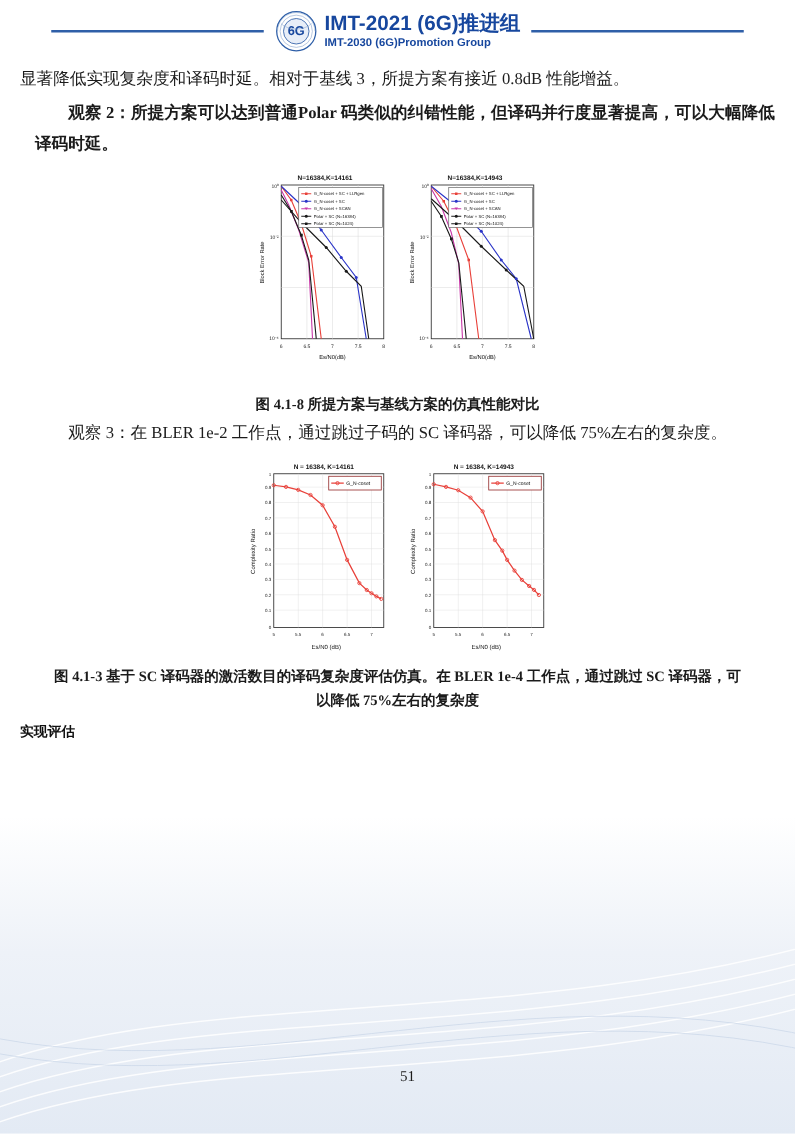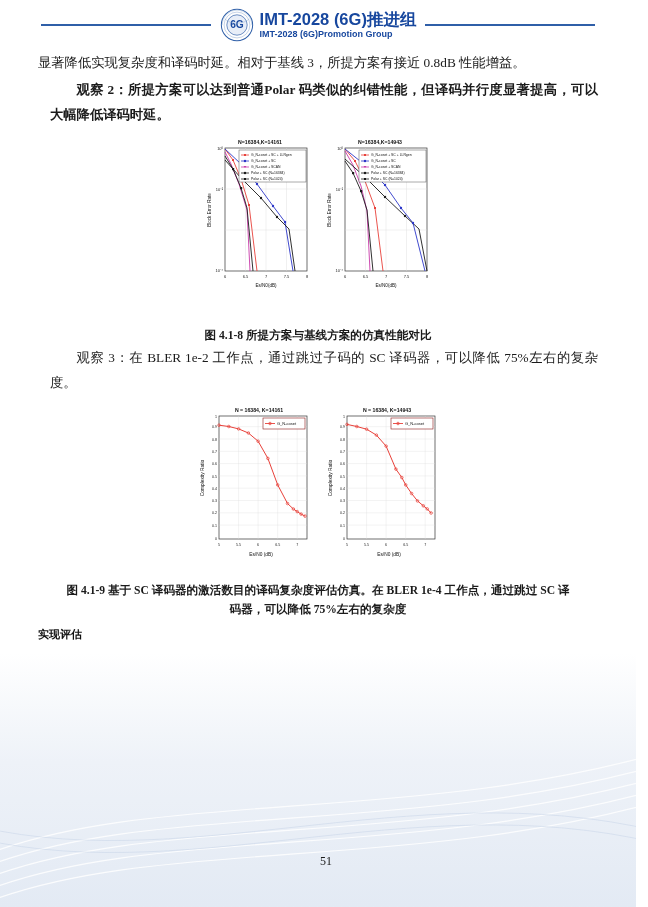--- a/index.html
+++ b/index.html
@@ -67,21 +67,21 @@
     font-weight: bold;
     font-size: 9px;
     color: #17479e;
     white-space: nowrap;
     margin-top: 2px;
   }
 
   
   #content {
     position: relative;
-    padding: 0 38px;
+    padding: 0 16px;
   }
   p.body {
     font-size: 13.3px;
     line-height: 25px;
     color: #1b1b1b;
     margin: 0 0 2px 0;
     text-align: justify;
     text-justify: inter-ideograph;
   }
   p.indent { text-indent: 2em; margin-left: 12px; }
@@ -90,21 +90,21 @@
     font-size: 11px;
     font-weight: bold;
     color: #101010;
     margin: 8px 0 2px 0;
   }
   .caption {
     font-size: 11.6px;
     line-height: 19px;
     text-align: center;
     color: #1b1b1b;
-    margin: 16px 26px 0 26px;
+    margin: 4px 26px 0 26px;
     font-weight: bold;
     font-family: Liberation Serif, serif;
   }
 
   
   .figure-row {
     display: flex;
     justify-content: center;
     gap: 10px;
     margin-top: 8px;
@@ -137,22 +137,22 @@
         <circle cx="50" cy="50" r="46" fill="none" stroke="#2f5fa8" stroke-width="3"></circle>
         <circle cx="50" cy="50" r="38" fill="none" stroke="#8fa8cf" stroke-width="1.5"></circle>
         <circle cx="50" cy="50" r="30" fill="#e8eef8" stroke="#2f5fa8" stroke-width="2"></circle>
         <text x="50" y="60" text-anchor="middle" font-family="Liberation Sans, sans-serif" font-size="30" font-weight="bold" fill="#17479e">6G</text>
         <g stroke="#7fa0cc" stroke-width="1.2" fill="none">
           <path d="M6 50 A44 44 0 0 1 94 50"></path>
           <path d="M14 32 A44 30 0 0 0 86 32"></path>
         </g>
       </svg>
       <div class="logo-text">
-        <div class="logo-cn">IMT-2028 (6G)推进组</div>
-        <div class="logo-en">IMT-2028 (6G)Promotion Group</div>
+        <div class="logo-cn">IMT-2021 (6G)推进组</div>
+        <div class="logo-en">IMT-2030 (6G)Promotion Group</div>
       </div>
     </div>
     <div class="rule right"></div>
   </div>
 
   <div id="content">
 
     <p class="body">显著降低实现复杂度和译码时延。相对于基线 3，所提方案有接近 0.8dB 性能增益。</p>
 
     <p class="body bold indent">观察 2：所提方案可以达到普通Polar 码类似的纠错性能，但译码并行度显著提高，可以大幅降低译码时延。</p>
@@ -470,21 +470,21 @@
               <rect x="68" y="15" width="42" height="11" fill="#fff" stroke="#8b1a1a" stroke-width="0.6"></rect>
               <line x1="70" y1="20.5" x2="80" y2="20.5" stroke="#e8413a" stroke-width="0.9"></line>
               <circle cx="75" cy="20.5" r="1.3" fill="none" stroke="#e8413a" stroke-width="0.7"></circle>
               <text x="82" y="22" font-size="4" fill="#111">G_N-coset</text>
             </g>
           </g>
         </svg>
       </div>
     </div>
 
-    <div class="caption">图 4.1-9 基于 SC 译码器的激活数目的译码复杂度评估仿真。在 BLER 1e-4 工作点，通过跳过 SC 译码器，可以降低 75%左右的复杂度</div>
+    <div class="caption">图 4.1-3 基于 SC 译码器的激活数目的译码复杂度评估仿真。在 BLER 1e-4 工作点，通过跳过 SC 译码器，可以降低 75%左右的复杂度</div>
 
     <div class="section-head">实现评估</div>
 
   </div>
 
   <svg class="swoosh" viewBox="0 0 648 200" preserveAspectRatio="none">
     <g fill="none" stroke="#ffffff" stroke-width="1.2" opacity="0.85">
       <path d="M-20 150 C 150 80, 420 120, 680 40"></path>
       <path d="M-20 162 C 150 92, 420 132, 680 52"></path>
       <path d="M-20 174 C 150 104, 420 144, 680 64"></path>

